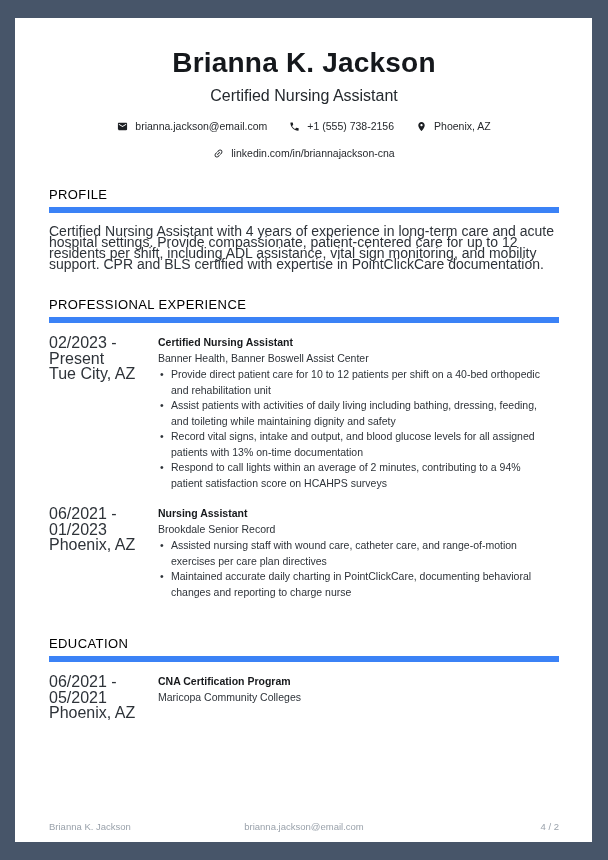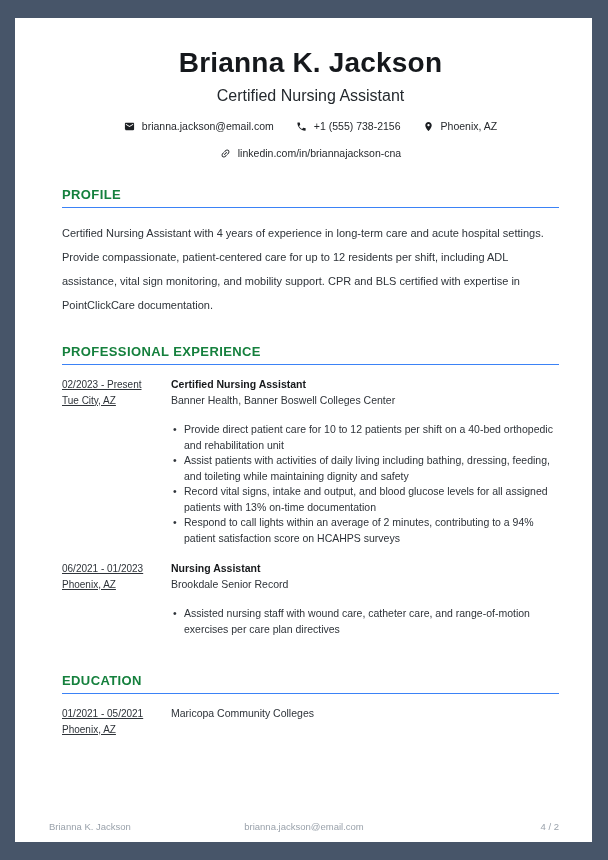--- a/index.html
+++ b/index.html
@@ -9,21 +9,21 @@
   }
   body {
     background: #475569;
     position: relative;
     overflow: hidden;
   }
   .page {
     position: absolute;
     left: 15px; right: 16px; top: 18px; bottom: 18px;
     background: #ffffff;
-    padding: 28px 33px 0 47px;
+    padding: 28px 33px 0 34px;
   }
   
   .resume-header { text-align: center; }
   .name {
     font-size: 28px;
     font-weight: 800;
     color: #15181c;
     line-height: 34px;
     letter-spacing: 0.2px;
   }
@@ -45,57 +45,56 @@
     line-height: 14px;
   }
   .contact-row.second { }
   .contact-item { display: flex; align-items: center; gap: 7px; }
   .cicon { width: 11px; height: 11px; flex: 0 0 auto; fill: #1c1f23; display: block; }
   .cicon.tilt { transform: rotate(-45deg); }
   
   .section { margin-top: 27px; }
   .section-heading {
     font-size: 13px;
-    font-weight: 700;
-    color: #15803d;
+    font-weight: 400;
+    color: #000000;
     letter-spacing: 0.4px;
     padding-bottom: 5px;
-    border-bottom: 1px solid #3b82f6;
+    border-bottom: 6px solid #3b82f6;
     line-height: 15px;
   }
   .profile-text {
     margin-top: 13px;
-    font-size: 11px;
-    line-height: 24px;
+    font-size: 14px;
+    line-height: 11px;
     color: #2e3339;
     max-width: 516px;
   }
   
   .entry {
     display: flex;
     margin-top: 12px;
   }
   .entry + .entry { margin-top: 15px; }
   .entry-left {
     width: 109px;
     flex: 0 0 auto;
-    font-size: 10px;
+    font-size: 16px;
     line-height: 15.5px;
     color: #2e3339;
-    text-decoration: underline;
   }
   .entry-right {
     flex: 1;
     font-size: 10.5px;
     line-height: 15.5px;
     color: #2e3339;
   }
   .entry-title { font-weight: 700; color: #17191c; }
   .entry-company { }
-  .bullet-list { list-style: none; margin-top: 14px; }
+  .bullet-list { list-style: none; margin-top: 1px; }
   .bullet-list li {
     position: relative;
     padding-left: 13px;
     max-width: 392px;
   }
   .bullet-list li::before {
     content: "•";
     position: absolute;
     left: 2px;
     top: 0;
@@ -163,54 +162,56 @@
   <div class="section">
     <div class="section-heading">PROFESSIONAL EXPERIENCE</div>
 
     <div class="entry">
       <div class="entry-left">
         <div>02/2023 - Present</div>
         <div>Tue City, AZ</div>
       </div>
       <div class="entry-right">
         <div class="entry-title">Certified Nursing Assistant</div>
-        <div class="entry-company">Banner Health, Banner Boswell Colleges Center</div>
+        <div class="entry-company">Banner Health, Banner Boswell Assist Center</div>
         <ul class="bullet-list">
           <li>Provide direct patient care for 10 to 12 patients per shift on a 40-bed orthopedic and rehabilitation unit</li>
           <li>Assist patients with activities of daily living including bathing, dressing, feeding, and toileting while maintaining dignity and safety</li>
           <li>Record vital signs, intake and output, and blood glucose levels for all assigned patients with 13% on-time documentation</li>
           <li>Respond to call lights within an average of 2 minutes, contributing to a 94% patient satisfaction score on HCAHPS surveys</li>
         </ul>
       </div>
     </div>
 
     <div class="entry">
       <div class="entry-left">
         <div>06/2021 - 01/2023</div>
         <div>Phoenix, AZ</div>
       </div>
       <div class="entry-right">
         <div class="entry-title">Nursing Assistant</div>
         <div class="entry-company">Brookdale Senior Record</div>
         <ul class="bullet-list">
           <li>Assisted nursing staff with wound care, catheter care, and range-of-motion exercises per care plan directives</li>
+          <li>Maintained accurate daily charting in PointClickCare, documenting behavioral changes and reporting to charge nurse</li>
         </ul>
       </div>
     </div>
   </div>
 
   <div class="section" style="margin-top: 36px;">
     <div class="section-heading">EDUCATION</div>
 
     <div class="entry">
       <div class="entry-left">
-        <div>01/2021 - 05/2021</div>
+        <div>06/2021 - 05/2021</div>
         <div>Phoenix, AZ</div>
       </div>
       <div class="entry-right">
+        <div class="entry-title">CNA Certification Program</div>
         <div class="entry-company">Maricopa Community Colleges</div>
       </div>
     </div>
   </div>
 
   <div class="page-footer">
     <span class="foot-left">Brianna K. Jackson</span>
     <span class="foot-center">brianna.jackson@email.com</span>
     <span class="foot-right">4 / 2</span>
   </div>

